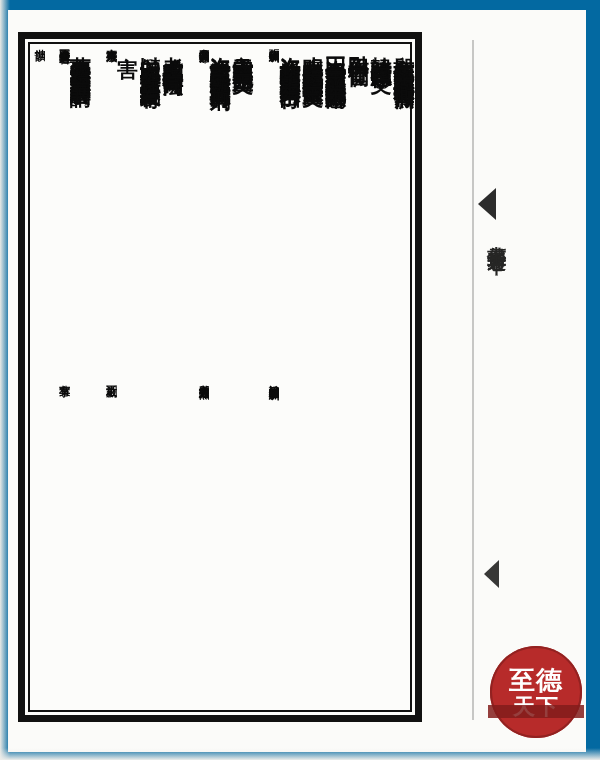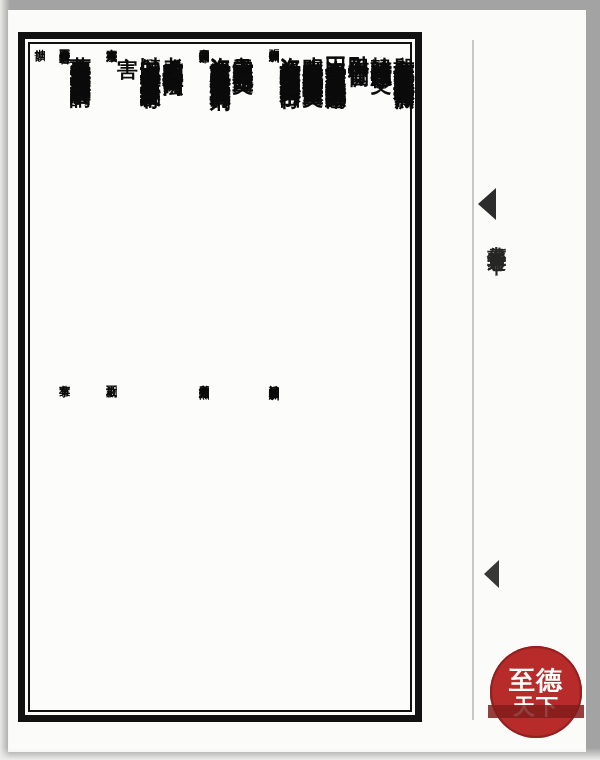--- a/index.html
+++ b/index.html
@@ -11,21 +11,21 @@
     width: 600px;
     height: 760px;
     overflow: hidden;
     font-family: "DejaVu Serif", serif;
   }
 
   #page {
     position: relative;
     width: 600px;
     height: 760px;
-    background: #a3a3a3;
+    background: #0369a1;
   }
 
   
   .paper {
     position: absolute;
     left: 8px;
     top: 10px;
     width: 578px;
     height: 742px;
     background: #fbfbf9;

